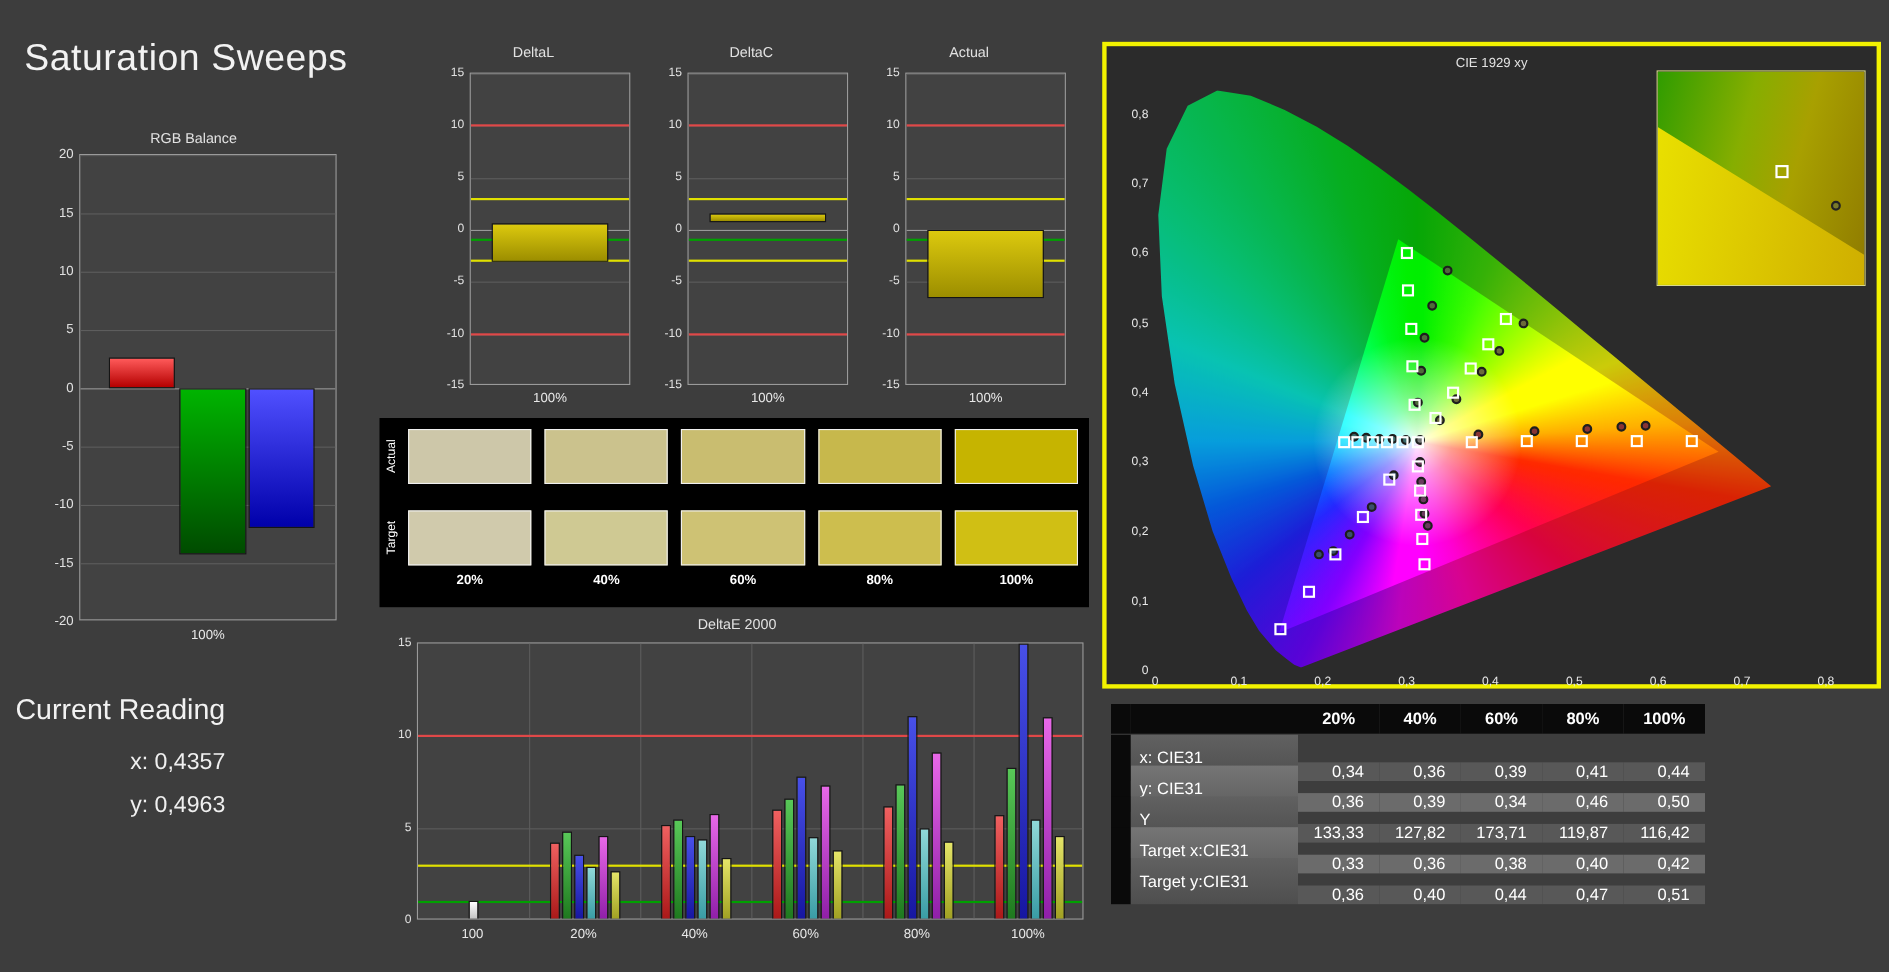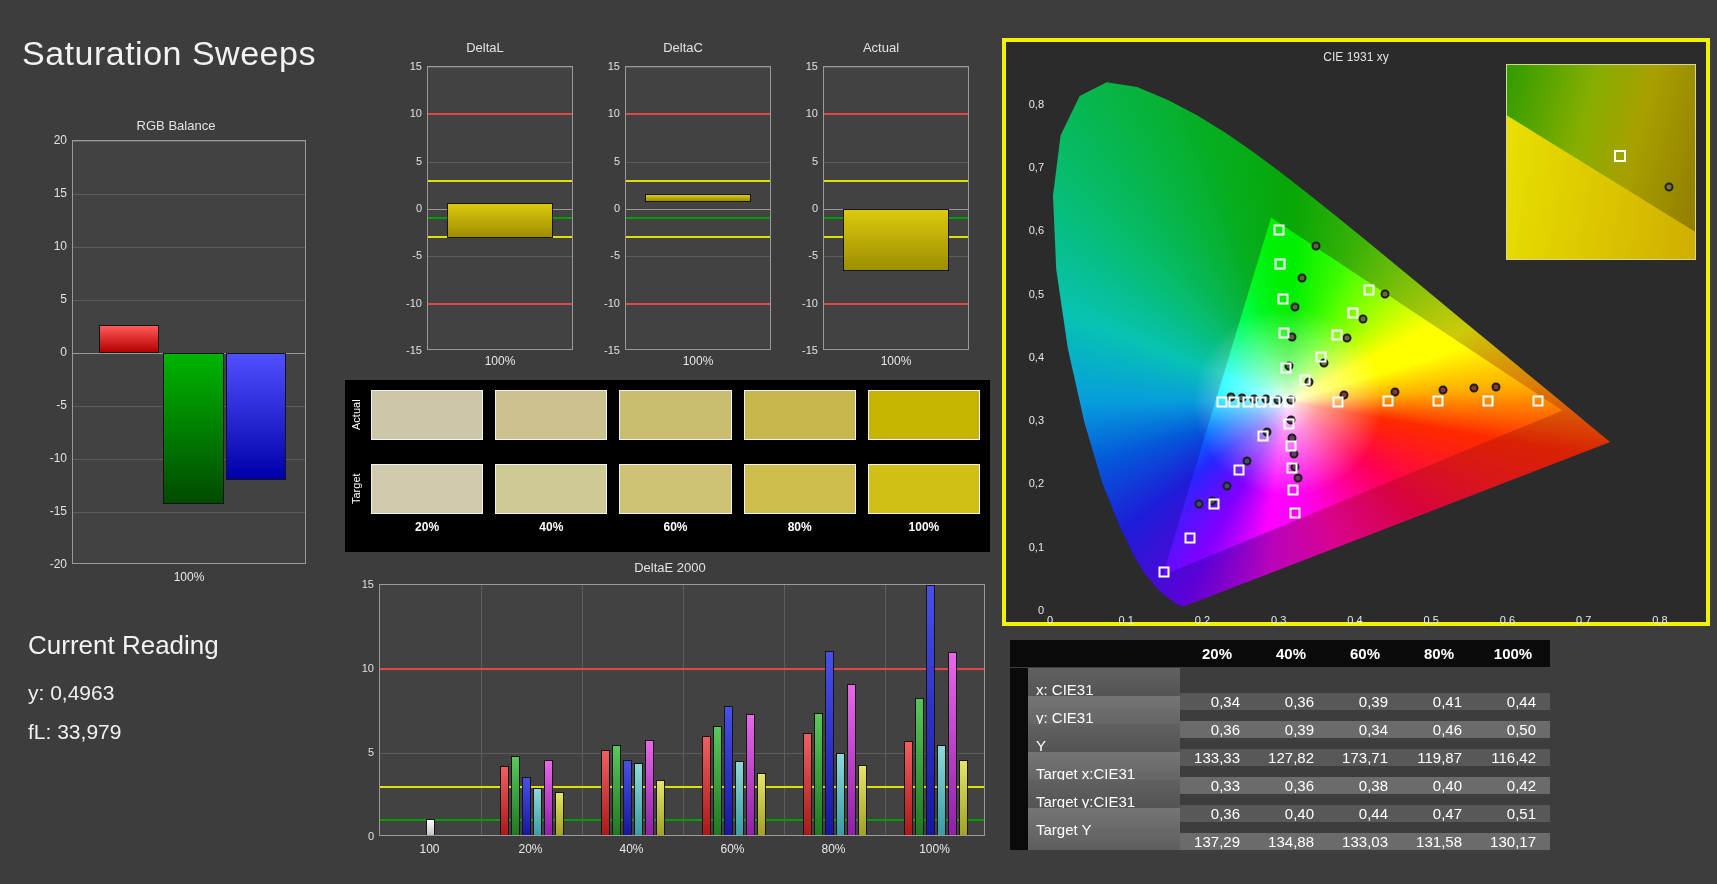--- a/index.html
+++ b/index.html
@@ -20,21 +20,21 @@
   .bar{position:absolute;border:1px solid #151515;z-index:3;}
 
   
   #rgb-panel{position:absolute;left:40px;top:118px;width:272px;height:478px;}
   #rgb-ylabels{position:absolute;left:0;top:22px;width:30px;height:424px;}
   #rgb-ylabels .ytick{font-size:12px;}
   #rgb-plot{left:32px;top:22px;width:234px;height:424px;}
   #rgb-xlabel{position:absolute;left:32px;top:452px;width:234px;text-align:center;font-size:12px;}
 
   
-  #current-reading{position:absolute;left:28px;top:630px;}
+  #current-reading{position:absolute;left:14px;top:630px;text-align:right;}
   #reading-title{font-size:26px;color:#f2f2f2;margin-bottom:12px;}
   .reading-line{font-size:21px;color:#f0f0f0;line-height:39px;}
 
   
   #delta-charts{position:absolute;left:395px;top:40px;display:flex;gap:18px;}
   .delta-panel{position:relative;width:180px;height:330px;}
   .delta-ylabels{position:absolute;left:0;top:0;width:30px;height:330px;}
   .delta-plot{left:32px;top:26px;width:146px;height:284px;}
   .delta-bar{left:13%;width:74%;background:linear-gradient(to bottom,#dcc90e,#9c8e00);}
   .delta-xlabel{position:absolute;left:32px;top:314px;width:146px;text-align:center;font-size:12px;}
@@ -125,22 +125,22 @@
         <div class="gridline" style="top: 371px;"></div>
         <div class="bar" style="left: 11%; width: 26%; top: 184.44px; height: 27.56px; background: linear-gradient(rgb(255, 90, 90), rgb(180, 0, 0));"></div>
         <div class="bar" style="left: 39%; width: 26%; top: 212px; height: 150.52px; background: linear-gradient(rgb(0, 180, 0), rgb(0, 75, 0));"></div>
         <div class="bar" style="left: 66%; width: 26%; top: 212px; height: 127.2px; background: linear-gradient(rgb(80, 80, 255), rgb(0, 0, 170));"></div>
       </div>
     <div id="rgb-xlabel">100%</div>
   </div>
 
   <div id="current-reading">
     <div id="reading-title">Current Reading</div>
+    <div class="reading-line">x: 0,4357</div>
     <div class="reading-line">y: 0,4963</div>
-    <div class="reading-line">fL: 33,979</div>
   </div>
 
   <div id="delta-charts">
       <div class="delta-panel">
         <div class="panel-title">DeltaL</div>
         <div class="delta-ylabels">
           <div class="ytick" style="top: 26px;">15</div>
           <div class="ytick" style="top: 73.3333px;">10</div>
           <div class="ytick" style="top: 120.667px;">5</div>
           <div class="ytick" style="top: 168px;">0</div>
@@ -301,21 +301,21 @@
         <div class="deltae-xlabel">100</div>
         <div class="deltae-xlabel">20%</div>
         <div class="deltae-xlabel">40%</div>
         <div class="deltae-xlabel">60%</div>
         <div class="deltae-xlabel">80%</div>
         <div class="deltae-xlabel">100%</div>
       </div>
   </div>
 
   <div id="cie-panel">
-    <div class="panel-title" id="cie-title">CIE 1931 xy</div>
+    <div class="panel-title" id="cie-title">CIE 1929 xy</div>
     <div id="cie-plot">
       <div id="cie-locus" class="cie-chroma" style="clip-path: polygon(20.48% 99.41%, 19.53% 98.94%, 18.42% 97.92%, 16.94% 96.51%, 14.6% 93.2%, 12.89% 89.79%, 10.74% 84.39%, 8.08% 76.39%, 5.34% 65.29%, 2.76% 51.45%, 0.96% 36.66%, 0.46% 22.96%, 1.64% 11.74%, 4.58% 4.47%, 8.74% 1.91%, 13.44% 2.8%, 18.2% 5.19%, 22.69% 8.05%, 27.01% 11.26%, 31.27% 14.79%, 35.48% 18.55%, 39.68% 22.48%, 43.89% 26.53%, 48.08% 30.64%, 52.25% 34.74%, 56.33% 38.8%, 60.29% 42.75%, 64.09% 46.54%, 67.67% 50.09%, 70.93% 53.35%, 73.76% 56.18%, 76.26% 58.66%, 78.33% 60.71%, 81.35% 63.73%, 83.28% 65.65%, 86.44% 68.79%); --wx: 36.79%; --wy: 61.29%;"></div>
       <div id="cie-triangle" class="cie-chroma" style="clip-path: polygon(79.06% 62.94%, 34.12% 27.06%, 17.41% 93.53%); --wx: 36.79%; --wy: 61.29%;"></div>
       <div id="cie-white-glow" style="background: radial-gradient(circle at 36.79% 61.29%, rgba(255, 255, 255, 0.95) 0%, rgba(255, 255, 255, 0.55) 6%, rgba(255, 255, 255, 0) 18%);"></div>
     <div class="cie-square" style="left: 238.616px; top: 329.762px;"></div>
         <div class="cie-square" style="left: 288.169px; top: 329.762px;"></div>
         <div class="cie-square" style="left: 338.485px; top: 329.129px;"></div>
         <div class="cie-square" style="left: 388.038px; top: 329.129px;"></div>
         <div class="cie-square" style="left: 438.353px; top: 329.129px;"></div>
         <div class="cie-square" style="left: 487.906px; top: 329.129px;"></div>
@@ -454,24 +454,15 @@
       </div>
       <div class="trow odd">
         <div class="tcell gutter"></div>
         <div class="tcell tlabel">Target y:CIE31</div>
         <div class="tcell tval">0,36</div>
         <div class="tcell tval">0,40</div>
         <div class="tcell tval">0,44</div>
         <div class="tcell tval">0,47</div>
         <div class="tcell tval">0,51</div>
       </div>
-      <div class="trow even">
-        <div class="tcell gutter"></div>
-        <div class="tcell tlabel">Target Y</div>
-        <div class="tcell tval">137,29</div>
-        <div class="tcell tval">134,88</div>
-        <div class="tcell tval">133,03</div>
-        <div class="tcell tval">131,58</div>
-        <div class="tcell tval">130,17</div>
-      </div>
     </div>
 
 </div>
 
 </body></html>

